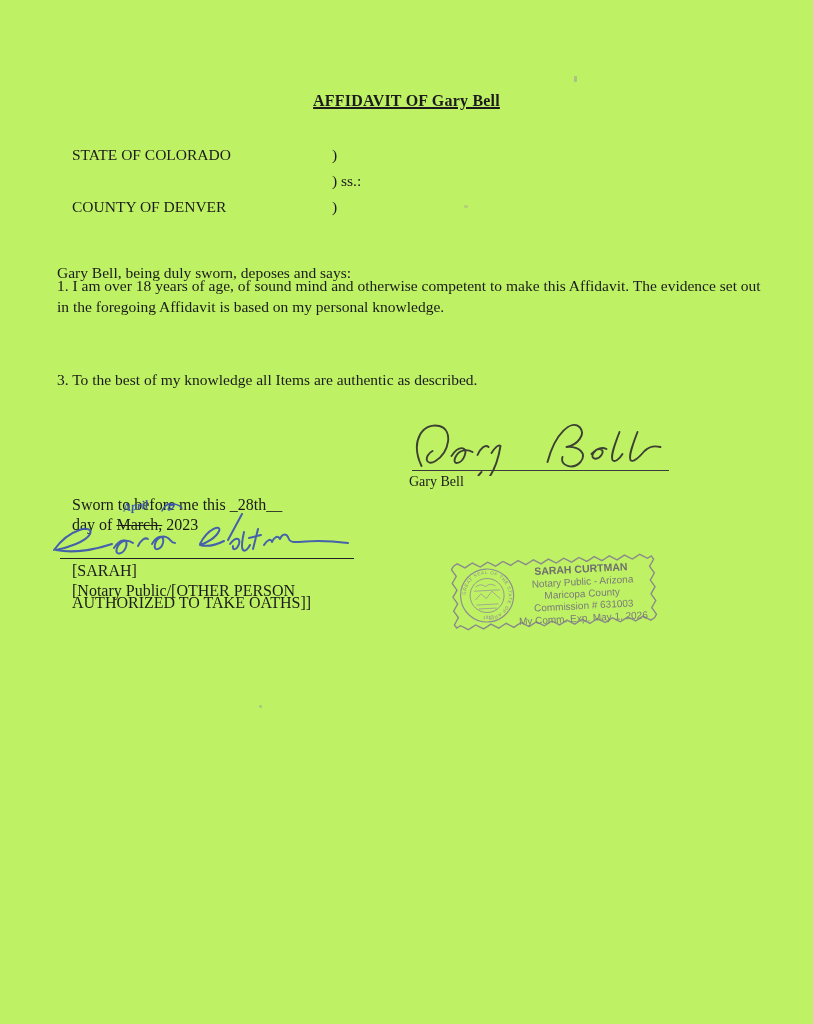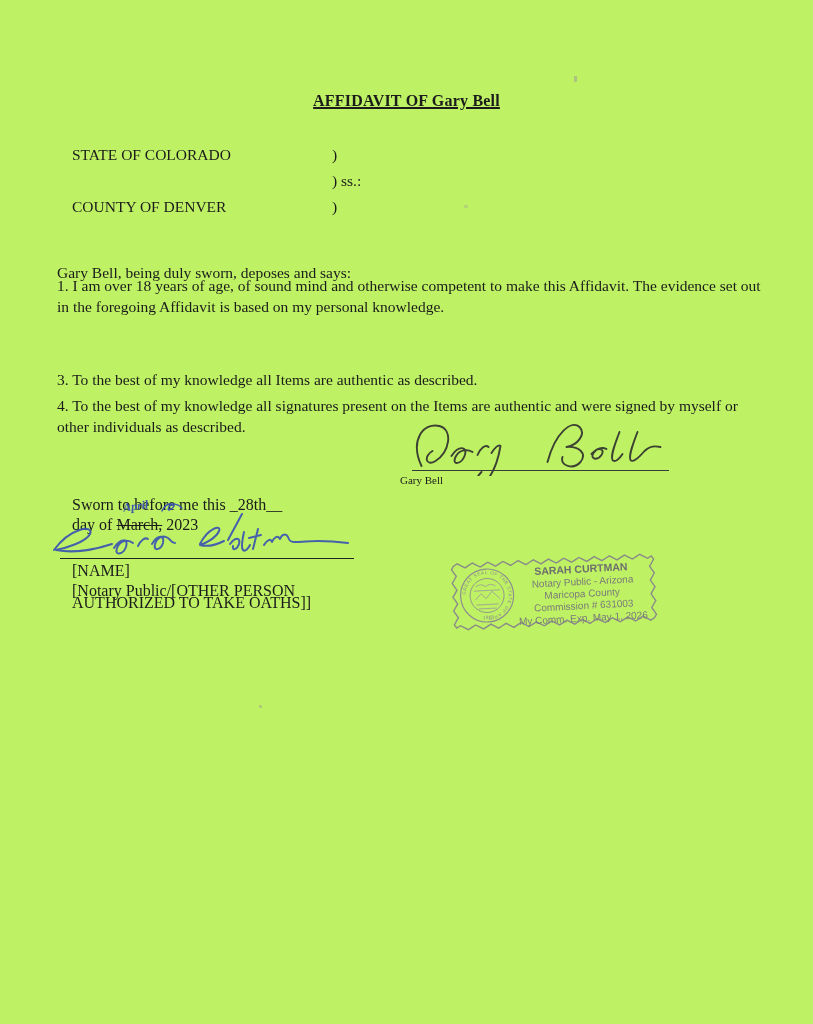--- a/index.html
+++ b/index.html
@@ -22,21 +22,21 @@
   
   .bodytext{font-size:15.5px;line-height:21px;width:708px;left:57px;}
   .intro{top:235px;margin-top:27px;}
   .p1{top:275px;}
   .p2{top:323px;}
   .p3{top:369px;}
   .p4{top:395px;}
   
   .gary-svg{top:418px;left:402px;width:272px;height:58px;}
   .gary-line{top:470px;left:412px;width:257px;border-top:1.6px solid #3a3a3a;height:0;}
-  .gary-name{top:474px;left:400px;font-size:11px;text-align:right;}
+  .gary-name{top:474px;left:409px;font-size:14px;text-align:right;}
   
   .jurat{font-size:16px;}
   .sworn{top:496px;left:72px;}
   .dayline{top:516px;left:72px;}
   .struck{text-decoration:line-through;text-decoration-thickness:1.4px;}
   .april{top:499px;left:123px;font-size:12px;font-style:italic;transform:rotate(-7deg);font-weight:bold;}
   .april-scribble{top:500px;left:160px;width:26px;height:16px;}
   .sarah-svg{top:510px;left:50px;width:318px;height:54px;}
   .sarah-line{top:558px;left:60px;width:294px;border-top:1.6px solid #222;height:0;}
   .nm{top:562px;left:72px;}
@@ -59,21 +59,20 @@
 
   <div class="abs venue-label v-state">STATE OF COLORADO</div>
   <div class="abs venue-label v-paren1">)</div>
   <div class="abs venue-label v-ss">) ss.:</div>
   <div class="abs venue-label v-county">COUNTY OF DENVER</div>
   <div class="abs venue-label v-paren2">)</div>
 
   <div class="abs bodytext intro">Gary Bell, being duly sworn, deposes and says:</div>
   <div class="abs bodytext p1">1. I am over 18 years of age, of sound mind and otherwise competent to make this Affidavit. The evidence set out in the foregoing Affidavit is based on my personal knowledge.</div>
   <div class="abs bodytext p3">3. To the best of my knowledge all Items are authentic as described.</div>
-  <div class="abs bodytext p4">4. To the best of my knowledge all signatures present on the Items are authentic and were signed by myself or other individuals as described.</div>
 
   <svg class="abs gary-svg" viewBox="0 0 265 58">
     <g fill="none" stroke="#2e2e2e" stroke-width="1.9" stroke-linecap="round" stroke-linejoin="round" opacity="0.9">
       <path d="M16,48 C4,22 18,4 34,8 C48,12 44,34 30,43 C20,49 18,38 27,33"></path>
       <path d="M46,38 c7,-11 17,-10 13,0 c-3,8 -13,10 -9,1 c4,-8 12,-8 17,-5 m5,3 c3,-7 8,-11 11,-8 m3,6 c3,-5 7,-9 9,-7 c-2,12 -7,28 -16,37 c-7,7 -12,-2 -3,-11"></path>
       <path d="M142,44 C150,14 166,2 174,9 C181,16 172,27 161,29 C173,28 182,35 175,44 C168,52 154,48 157,39"></path>
       <path d="M186,36 c7,-8 14,-5 10,1 c-4,6 -12,4 -8,-2 c3,-5 9,-6 13,-4"></path>
       <path d="M214,14 c-5,13 -9,24 -7,28 c2,3 7,-1 10,-6"></path>
       <path d="M232,14 c-5,13 -9,24 -7,28 c2,3 8,-2 14,-9 c4,-4 8,-6 16,-4"></path>
     </g>
@@ -94,21 +93,21 @@
       <path d="M4,40 C20,18 44,14 40,24 C36,32 16,38 6,40 C26,44 50,38 62,34"></path>
       <path d="M64,38 c6,-10 15,-10 12,-1 c-3,8 -12,9 -9,1 c3,-8 11,-9 16,-5 m5,3 c3,-6 7,-9 10,-7 m4,5 c5,-9 13,-10 11,-1 c-2,7 -10,9 -8,1 c2,-7 8,-9 13,-6 c3,2 3,5 7,5"></path>
       <path d="M150,34 C158,18 172,14 169,21 C166,28 156,33 150,35 C157,37 166,35 174,31"></path>
       <path d="M180,34 c5,-7 11,-7 9,0 c-2,6 -7,7 -6,2"></path>
       <path d="M194,22 c-2,9 -3,16 -1,18 c2,2 5,-1 7,-5"></path>
       <path d="M208,19 l-5,20 m-4,-11 l12,-3"></path>
       <path d="M214,35 c3,-5 7,-7 8,-3 c2,-5 6,-7 8,-3 c2,-5 6,-6 8,-2 c1,3 2,5 6,5 c8,0 16,-1 24,-1 c10,0 22,1 30,2"></path>
     </g>
   </svg>
   <div class="abs sarah-line"></div>
-  <div class="abs jurat nm">[NAME]</div>
+  <div class="abs jurat nm">[SARAH]</div>
   <div class="abs jurat cap1">[Notary Public/[OTHER PERSON</div>
   <div class="abs jurat cap2">AUTHORIZED TO TAKE OATHS]]</div>
 
   <svg class="abs stamp" viewBox="0 0 208 72">
     <polygon id="zigzag-border" fill="none" stroke="#8a8a8a" stroke-width="1.4" points="5.0,5.0 8.8,2.8 12.6,5.0 16.4,7.2 20.2,5.0 24.0,2.8 27.8,5.0 31.7,7.2 35.5,5.0 39.3,2.8 43.1,5.0 46.9,7.2 50.7,5.0 54.5,2.8 58.3,5.0 62.1,7.2 65.9,5.0 69.7,2.8 73.5,5.0 77.3,7.2 81.2,5.0 85.0,2.8 88.8,5.0 92.6,7.2 96.4,5.0 100.2,2.8 104.0,5.0 107.8,7.2 111.6,5.0 115.4,2.8 119.2,5.0 123.0,7.2 126.8,5.0 130.7,2.8 134.5,5.0 138.3,7.2 142.1,5.0 145.9,2.8 149.7,5.0 153.5,7.2 157.3,5.0 161.1,2.8 164.9,5.0 168.7,7.2 172.5,5.0 176.3,2.8 180.2,5.0 184.0,7.2 187.8,5.0 191.6,2.8 195.4,5.0 199.2,7.2 203.0,5.0 205.2,8.4 203.0,11.9 200.8,15.3 203.0,18.8 205.2,22.2 203.0,25.7 200.8,29.1 203.0,32.6 205.2,36.0 203.0,39.4 200.8,42.9 203.0,46.3 205.2,49.8 203.0,53.2 200.8,56.7 203.0,60.1 205.2,63.6 203.0,67.0 199.2,69.2 195.4,67.0 191.6,64.8 187.8,67.0 184.0,69.2 180.2,67.0 176.3,64.8 172.5,67.0 168.7,69.2 164.9,67.0 161.1,64.8 157.3,67.0 153.5,69.2 149.7,67.0 145.9,64.8 142.1,67.0 138.3,69.2 134.5,67.0 130.7,64.8 126.8,67.0 123.0,69.2 119.2,67.0 115.4,64.8 111.6,67.0 107.8,69.2 104.0,67.0 100.2,64.8 96.4,67.0 92.6,69.2 88.8,67.0 85.0,64.8 81.2,67.0 77.3,69.2 73.5,67.0 69.7,64.8 65.9,67.0 62.1,69.2 58.3,67.0 54.5,64.8 50.7,67.0 46.9,69.2 43.1,67.0 39.3,64.8 35.5,67.0 31.7,69.2 27.8,67.0 24.0,64.8 20.2,67.0 16.4,69.2 12.6,67.0 8.8,64.8 5.0,67.0 2.8,63.6 5.0,60.1 7.2,56.7 5.0,53.2 2.8,49.8 5.0,46.3 7.2,42.9 5.0,39.4 2.8,36.0 5.0,32.6 7.2,29.1 5.0,25.7 2.8,22.2 5.0,18.8 7.2,15.3 5.0,11.9 2.8,8.4"></polygon>
 
     <g stroke="#8f8f8f" fill="none">
       <circle cx="37" cy="36" r="26.5" stroke-width="1.2"></circle>
       <circle cx="37" cy="36" r="17" stroke-width="0.9"></circle>
       <path id="sealArc" d="M 37 57.5 A 21.5 21.5 0 1 1 37.01 57.5" fill="none" stroke="none"></path>

